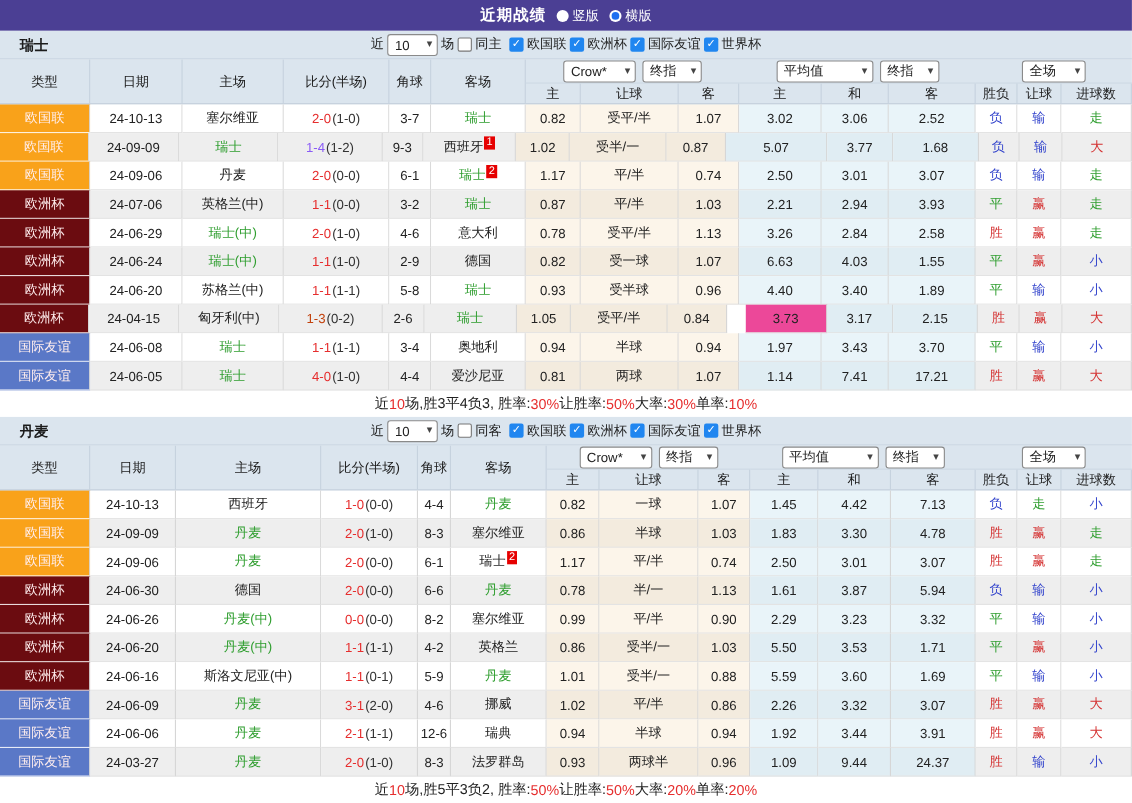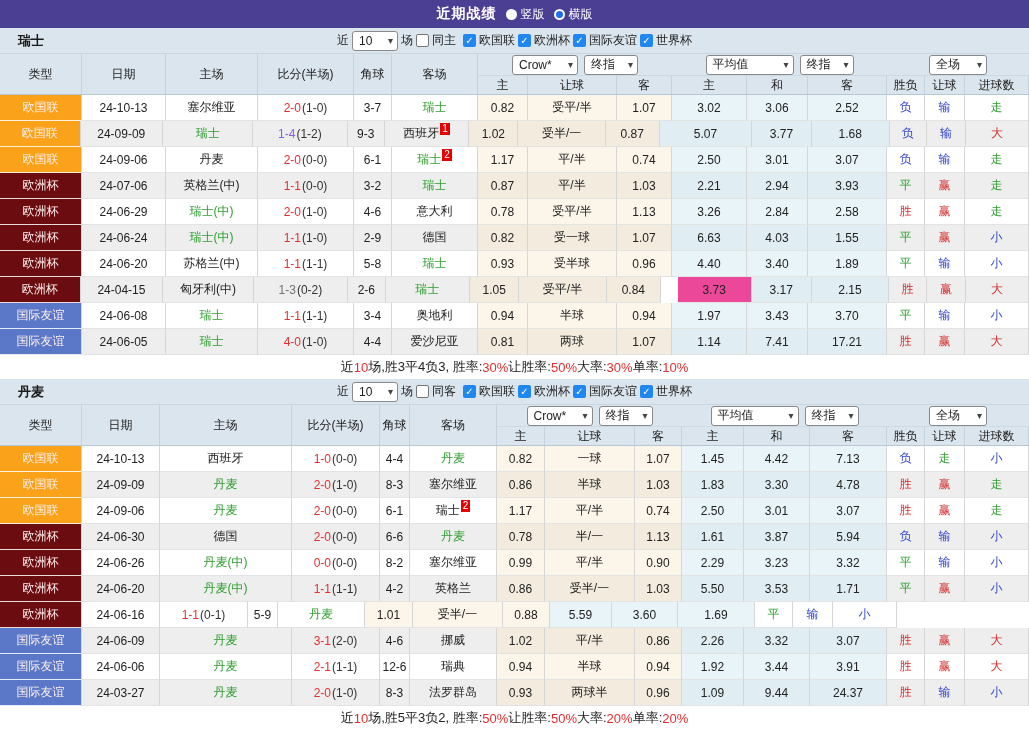--- a/index.html
+++ b/index.html
@@ -291,21 +291,21 @@
       <div class="cell" style="color: rgb(51, 68, 204); width: 40px; background: rgb(255, 255, 255);">输</div>
       <div class="cell" style="color: rgb(51, 68, 204); width: 64px; background: rgb(255, 255, 255);">小</div>
     </div>
     <div class="row">
       <div class="cell type" style="background: rgb(107, 12, 16); color: rgb(255, 238, 238); width: 82px;">欧洲杯</div>
       <div class="cell" style="width: 84px; background: rgb(238, 238, 238);">24-04-15</div>
       <div class="cell" style="width: 92px; background: rgb(238, 238, 238);">
         <span><span>匈牙利(中)</span></span>
       </div>
       <div class="cell" style="width: 96px; background: rgb(238, 238, 238);">
-        <span style="color: #737373;">1-3</span>
+        <span style="color: #c2410c;">1-3</span>
         <span class="score-half">(0-2)</span>
       </div>
       <div class="cell" style="width: 38px; background: rgb(238, 238, 238);">2-6</div>
       <div class="cell" style="width: 86px; background: rgb(238, 238, 238);">
         <span><span style="color: rgb(47, 158, 47);">瑞士</span></span>
       </div>
       <div class="cell" style="background: rgb(243, 235, 222); width: 50px;">1.05</div>
       <div class="cell" style="background: rgb(243, 235, 222); width: 89px;">受平/半</div>
       <div class="cell" style="background: rgb(243, 235, 222); width: 55px;">0.84</div>
       <div class="cell" style="background: #ec4899; width: 75px; margin-left: 17px;">3.73</div>
@@ -591,20 +591,23 @@
       <div class="cell" style="background: rgb(224, 237, 243); width: 62px;">5.50</div>
       <div class="cell" style="background: rgb(224, 237, 243); width: 66px;">3.53</div>
       <div class="cell" style="background: rgb(224, 237, 243); width: 77px;">1.71</div>
       <div class="cell" style="color: rgb(47, 158, 47); width: 38px; background: rgb(238, 238, 238);">平</div>
       <div class="cell" style="color: rgb(212, 48, 48); width: 40px; background: rgb(238, 238, 238);">赢</div>
       <div class="cell" style="color: rgb(51, 68, 204); width: 64px; background: rgb(238, 238, 238);">小</div>
     </div>
     <div class="row">
       <div class="cell type" style="background: rgb(107, 12, 16); color: rgb(255, 238, 238); width: 82px;">欧洲杯</div>
       <div class="cell" style="width: 78px; background: rgb(255, 255, 255);">24-06-16</div>
+      <div class="cell" style="width: 132px; background: rgb(255, 255, 255);">
+        <span><span>斯洛文尼亚(中)</span></span>
+      </div>
       <div class="cell" style="width: 88px; background: rgb(255, 255, 255);">
         <span style="color: rgb(230, 46, 46);">1-1</span>
         <span class="score-half">(0-1)</span>
       </div>
       <div class="cell" style="width: 30px; background: rgb(255, 255, 255);">5-9</div>
       <div class="cell" style="width: 87px; background: rgb(255, 255, 255);">
         <span><span style="color: rgb(47, 158, 47);">丹麦</span></span>
       </div>
       <div class="cell" style="background: rgb(252, 245, 234); width: 48px;">1.01</div>
       <div class="cell" style="background: rgb(252, 245, 234); width: 90px;">受半/一</div>

